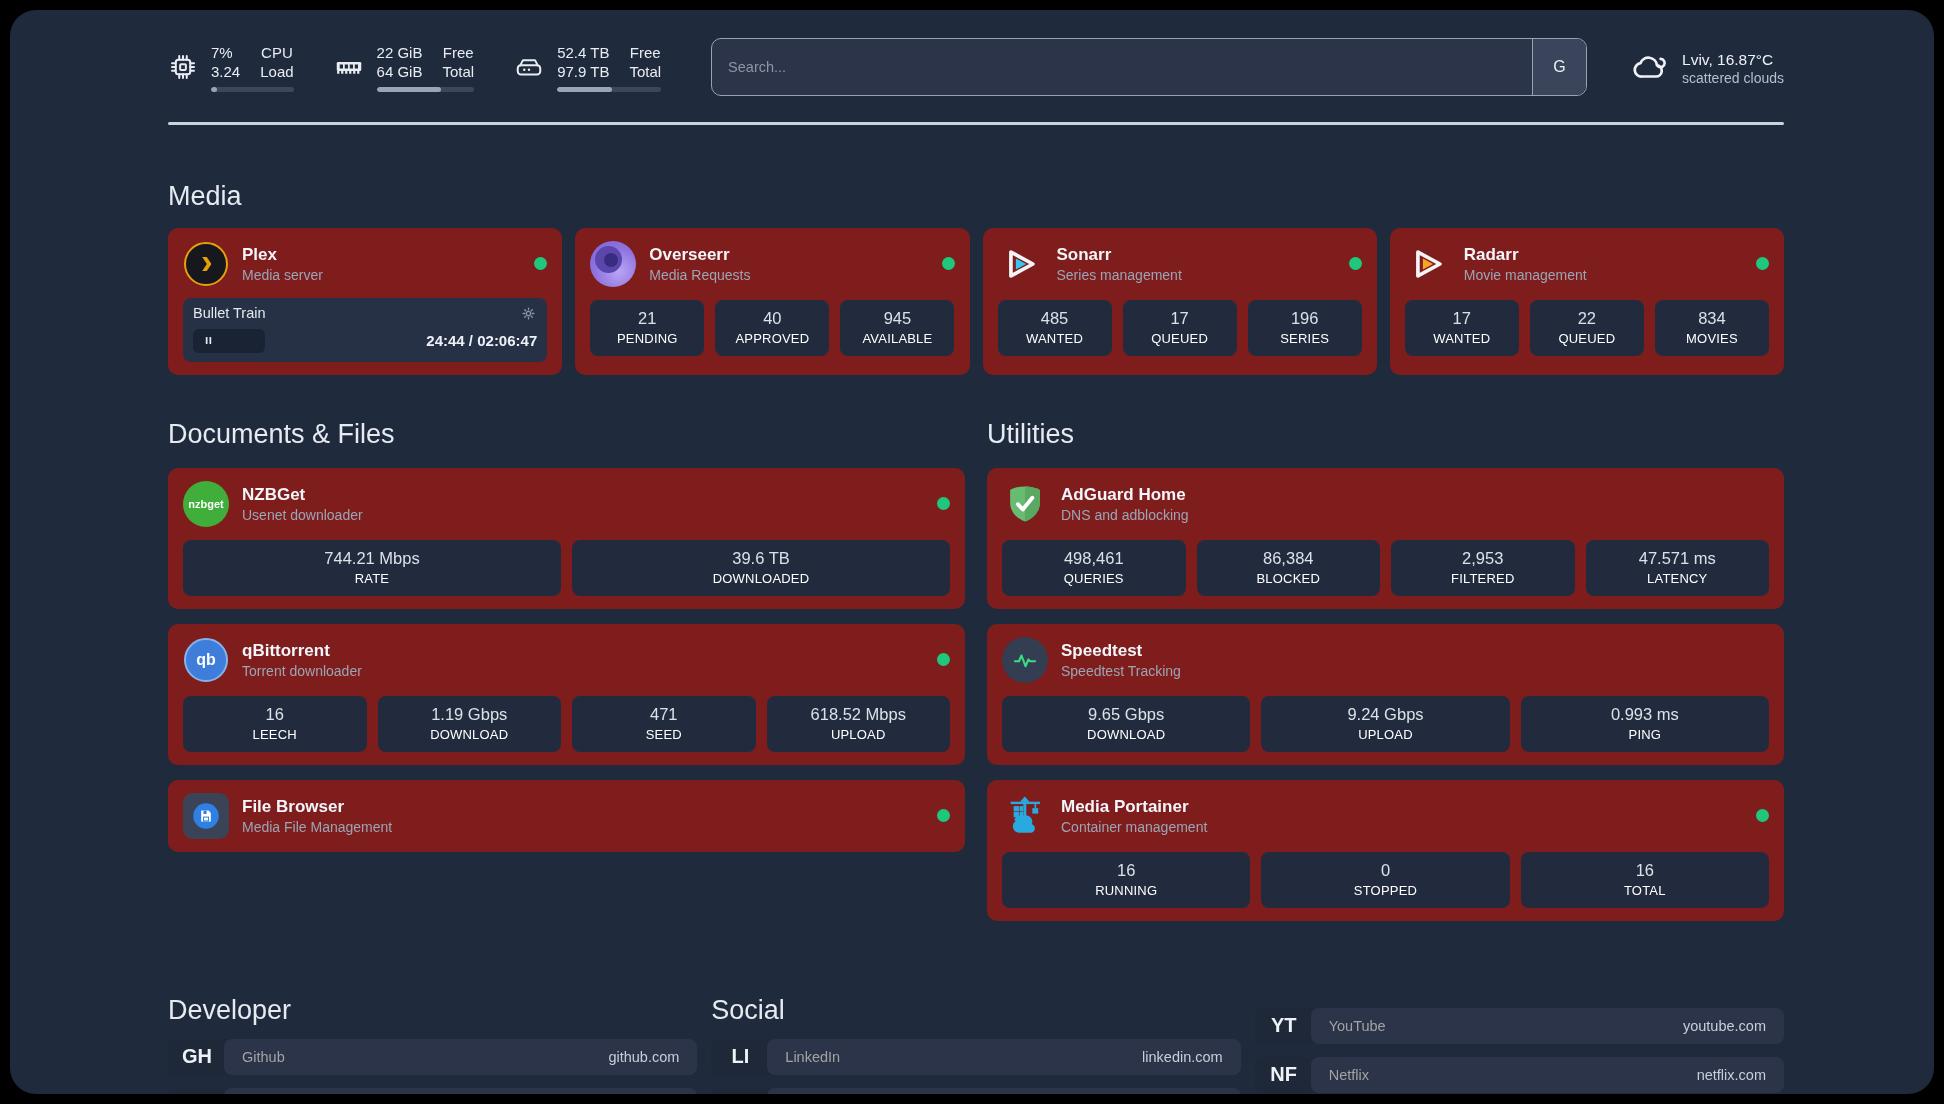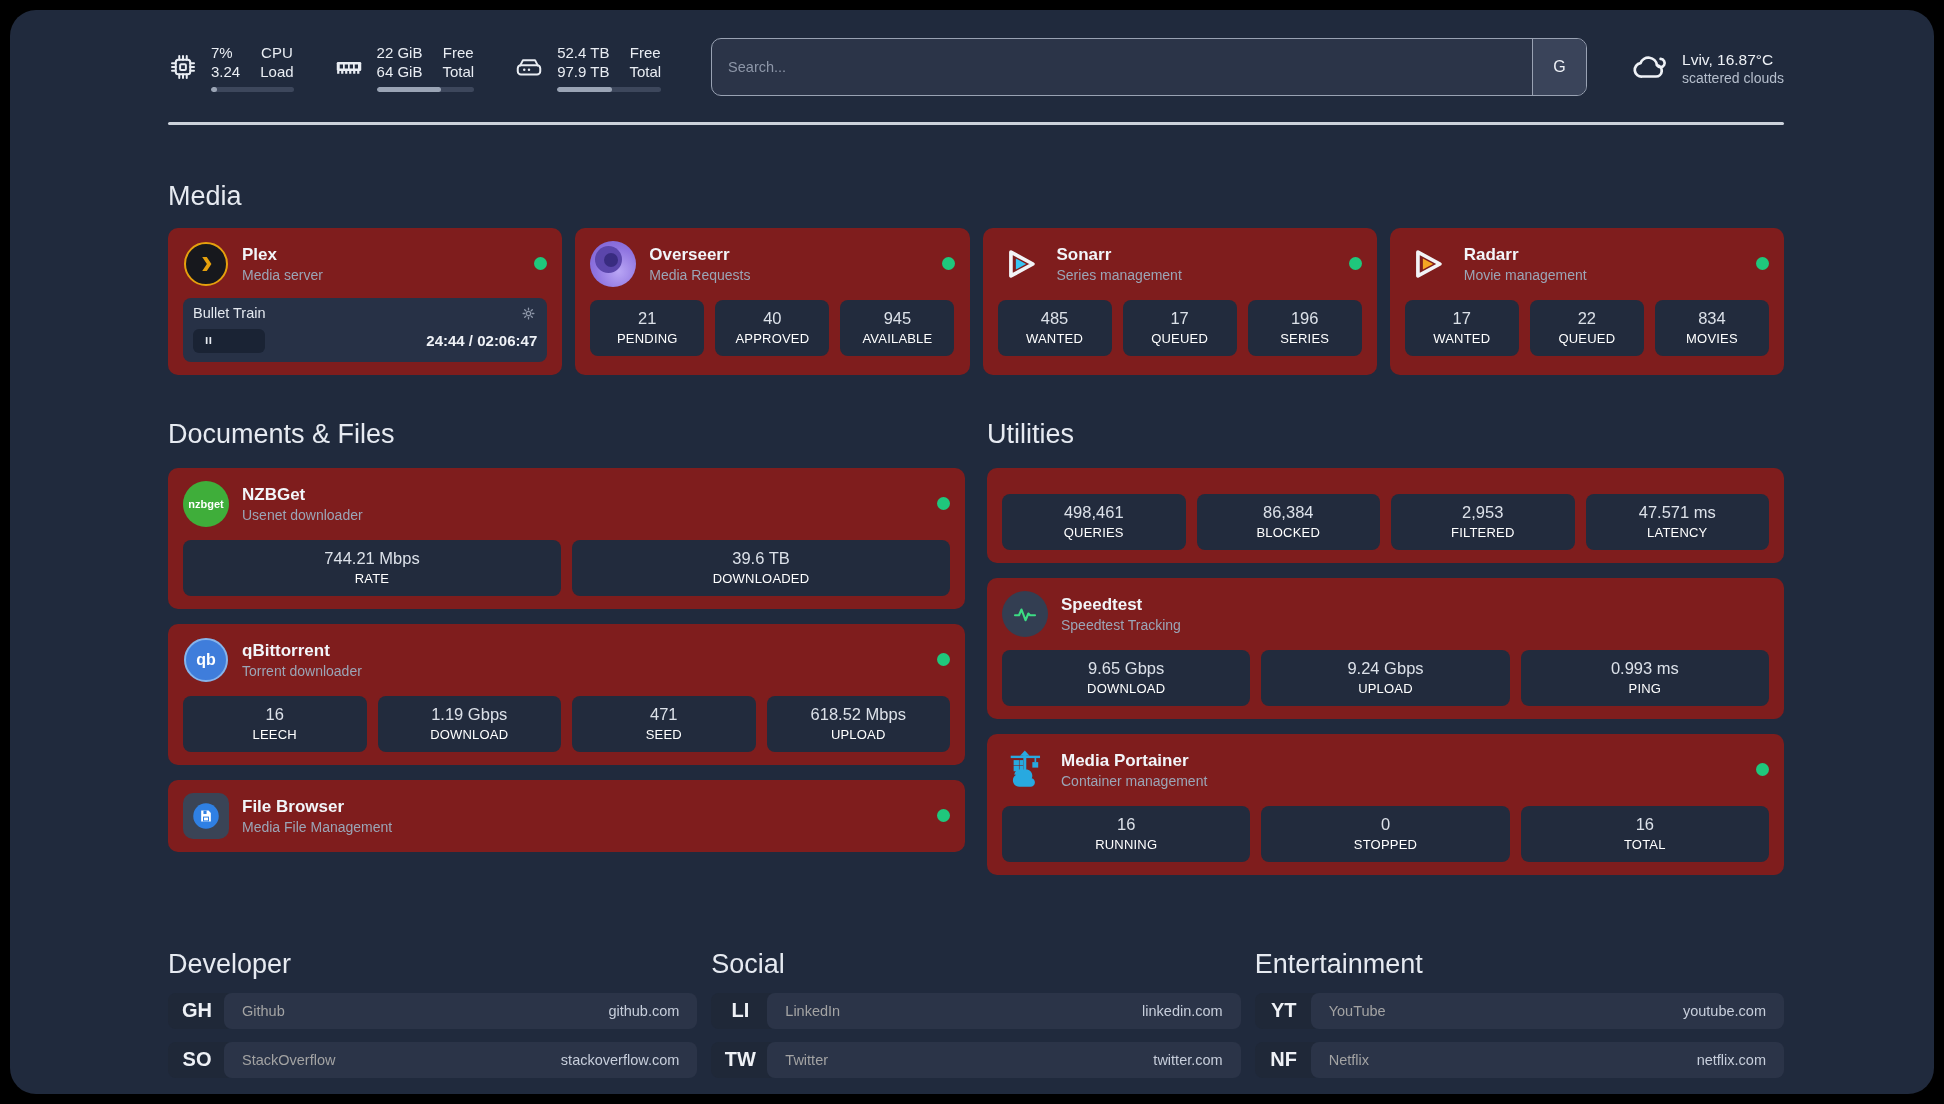--- a/index.html
+++ b/index.html
@@ -408,20 +408,33 @@
           </div>
           <span class="status-dot"></span>
         </div>
       </div>
     </div>
 
     <div class="duo-col">
       <div class="section-h">Utilities</div>
 
       <div class="card">
+        <div class="card-header">
+          <span class="app-icon">
+            <svg viewBox="0 0 24 24" width="44" height="44">
+              <path d="M12 2.4c3.1 0 6.1.65 8.1 1.9v6.9c0 4.9-3.2 8.5-8.1 10.4-4.9-1.9-8.1-5.5-8.1-10.4V4.3c2-1.25 5-1.9 8.1-1.9z" fill="#68bc71"></path>
+              <path d="M12 2.4c3.1 0 6.1.65 8.1 1.9v6.9c0 4.9-3.2 8.5-8.1 10.4z" fill="#5aa963"></path>
+              <path d="M8.1 12.1l2.7 2.9 5.2-6.4" stroke="#fff" stroke-width="2.1" fill="none" stroke-linecap="round" stroke-linejoin="round"></path>
+            </svg>
+          </span>
+          <div class="titles">
+            <div class="card-title">AdGuard Home</div>
+            <div class="card-subtitle">DNS and adblocking</div>
+          </div>
+        </div>
         <div class="stat-row">
           <div class="stat-box">
             <div class="stat-value">498,461</div>
                 <div class="stat-label">QUERIES</div>
           </div>
           <div class="stat-box">
             <div class="stat-value">86,384</div>
                 <div class="stat-label">BLOCKED</div>
           </div>
           <div class="stat-box">
@@ -537,21 +550,20 @@
       <div class="link-row">
         <span class="link-abbr">TW</span>
         <span class="link-pill">
           <span class="link-name">Twitter</span>
           <span class="link-url">twitter.com</span>
         </span>
       </div>
     </div>
 
     <div>
-      <div class="section-h">Entertainment</div>
       <div class="link-row">
         <span class="link-abbr">YT</span>
         <span class="link-pill">
           <span class="link-name">YouTube</span>
           <span class="link-url">youtube.com</span>
         </span>
       </div>
       <div class="link-row">
         <span class="link-abbr">NF</span>
         <span class="link-pill">

